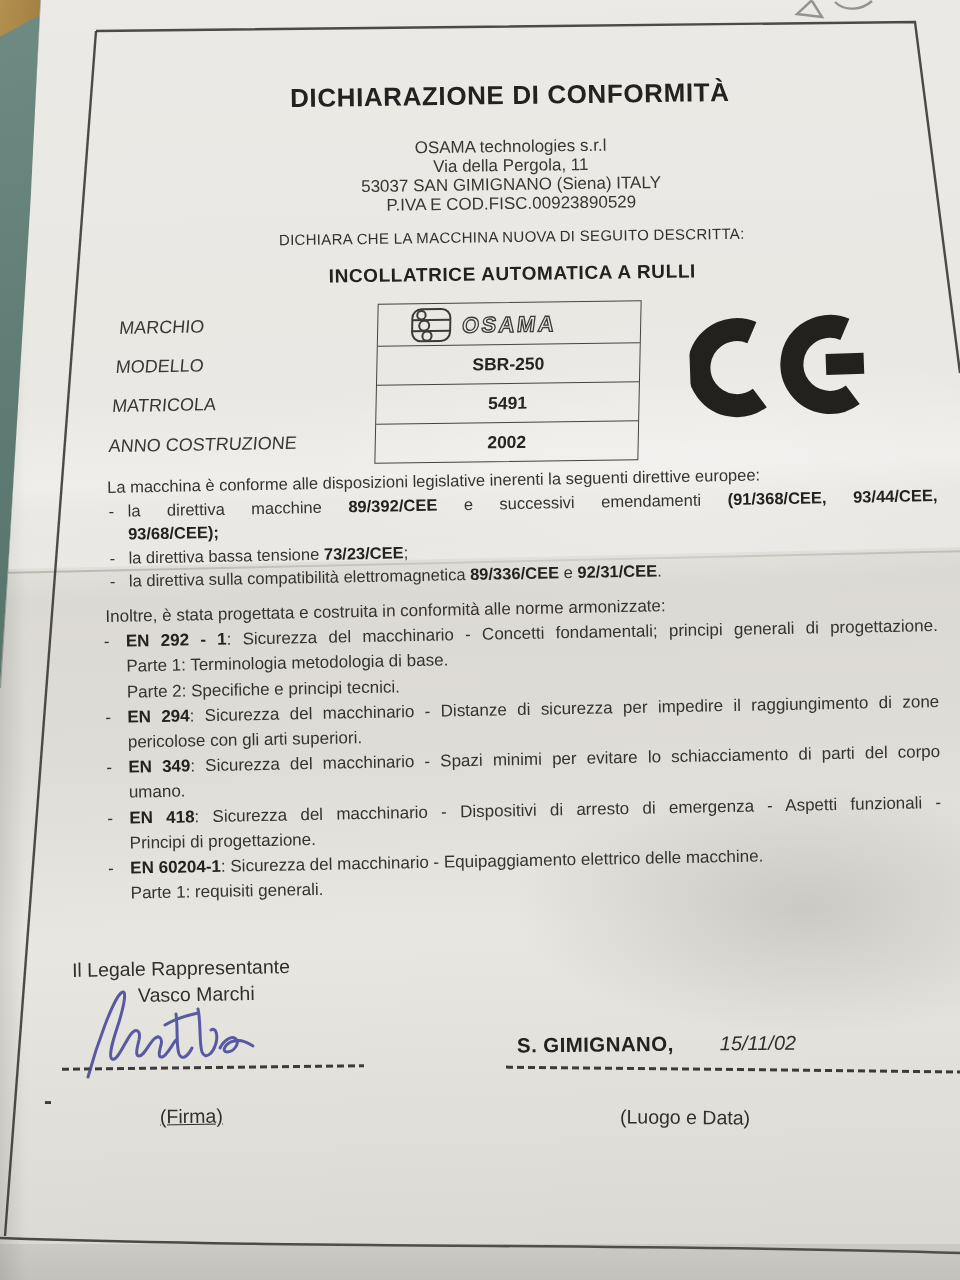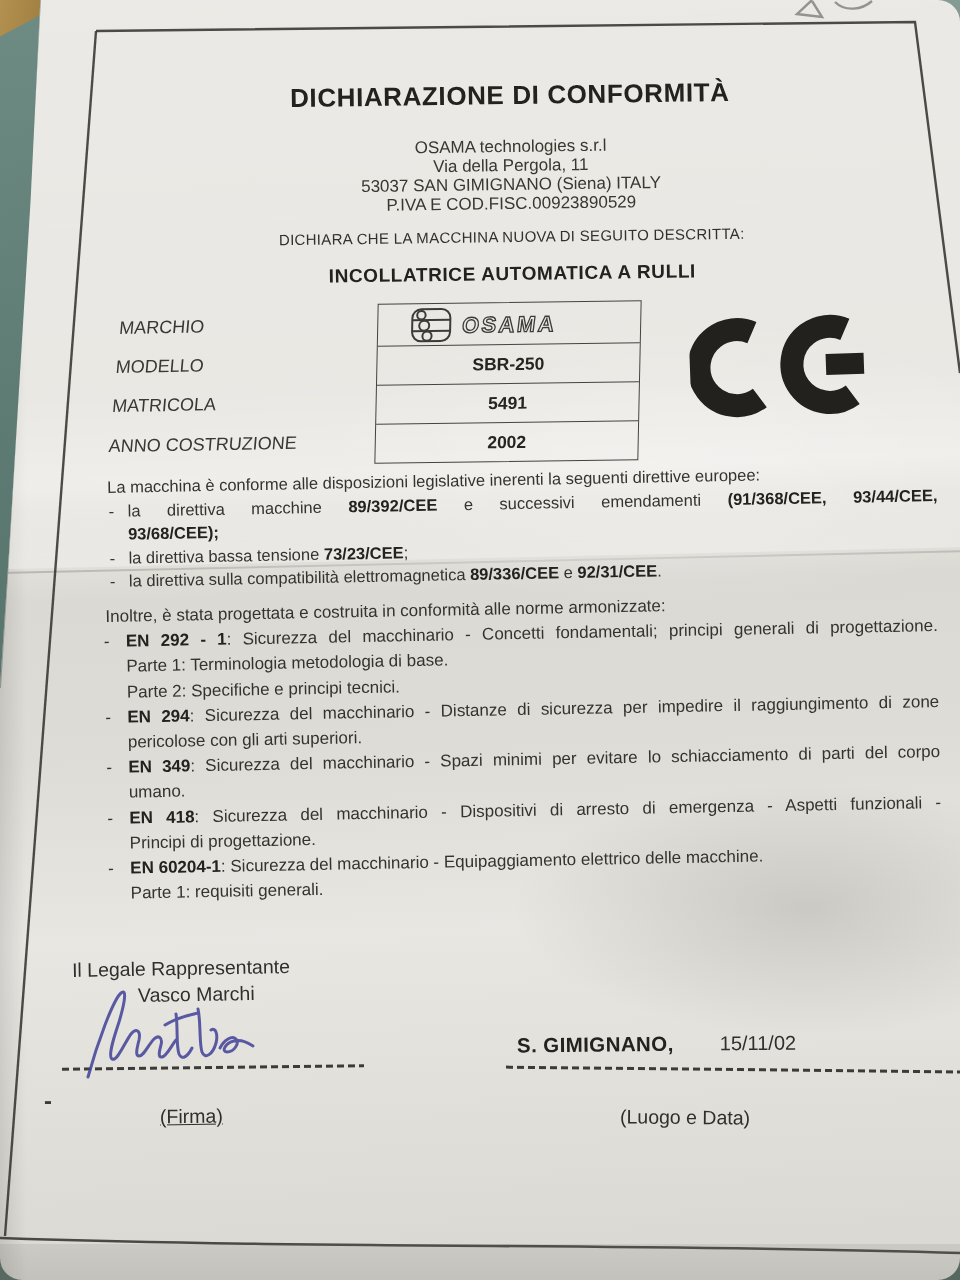--- a/index.html
+++ b/index.html
@@ -10,21 +10,20 @@
   }
   .wood{
     position:absolute;left:0;top:0;width:46px;height:38px;
     background:linear-gradient(100deg,#b3914f,#9d7d41);
     clip-path:polygon(0 0,100% 0,84% 42%,0 96%);
   }
   .paper{
     position:absolute;inset:0;
     background:#e7e5e0;
     clip-path:polygon(4.2% 0,100% 0,100% 100%,0 100%,0 53.6%,0.9% 43.6%,3.2% 15.5%);
-    border-radius:22px;
   }
   .paper-shading{
     position:absolute;inset:0;pointer-events:none;
     background:
       radial-gradient(ellipse 420px 180px at 84% 71%, rgba(88,86,80,.20), transparent 70%),
       radial-gradient(ellipse 500px 200px at 70% 36%, rgba(255,255,255,.22), transparent 75%),
       linear-gradient(178deg, rgba(255,255,255,.18) 0%, rgba(255,255,255,.10) 30%,
         rgba(255,255,255,.34) 37%, rgba(118,114,106,.10) 46%, rgba(118,114,106,.08) 58%,
         rgba(255,255,255,.06) 72%, rgba(118,114,106,.10) 96%),
       linear-gradient(90deg, rgba(90,95,92,.18) 0, transparent 26px);
@@ -86,21 +85,21 @@
   
   .sig-role{position:absolute;left:72px;top:957px;font-size:19.5px;color:#312f2b;transform:rotate(-1deg);}
   .sig-name{position:absolute;left:138px;top:983px;font-size:19.5px;color:#312f2b;transform:rotate(-1deg);}
   .dashline{height:2.6px;background:repeating-linear-gradient(90deg,#3d3b37 0 7px,transparent 7px 11px);}
   .dash-left{position:absolute;left:62px;top:1066px;width:302px;transform:rotate(-0.7deg);}
   .dash-right{position:absolute;left:506px;top:1068px;width:454px;transform:rotate(0.6deg);}
   .stray-dash{position:absolute;left:44px;top:1087px;font-size:24px;font-weight:bold;color:#3d3b37;}
   .firma{position:absolute;left:160px;top:1105px;font-size:19.5px;color:#312f2b;transform:rotate(-0.8deg);text-decoration:underline;}
   .place-date{position:absolute;left:517px;top:1032px;display:flex;align-items:baseline;gap:46px;transform:rotate(-0.6deg);}
   .place{font-size:20.5px;font-weight:bold;letter-spacing:.4px;color:#232220;}
-  .date{font-size:20px;color:#312f2b;}
+  .date{font-size:20px;color:#312f2b;font-style:italic;}
   .luogo{position:absolute;left:620px;top:1106px;font-size:19.5px;color:#312f2b;transform:rotate(0.5deg);}
 </style>
 </head>
 <body>
 
 <div class="scene">
 
   <div class="wood"></div>
 
   <div class="paper">

